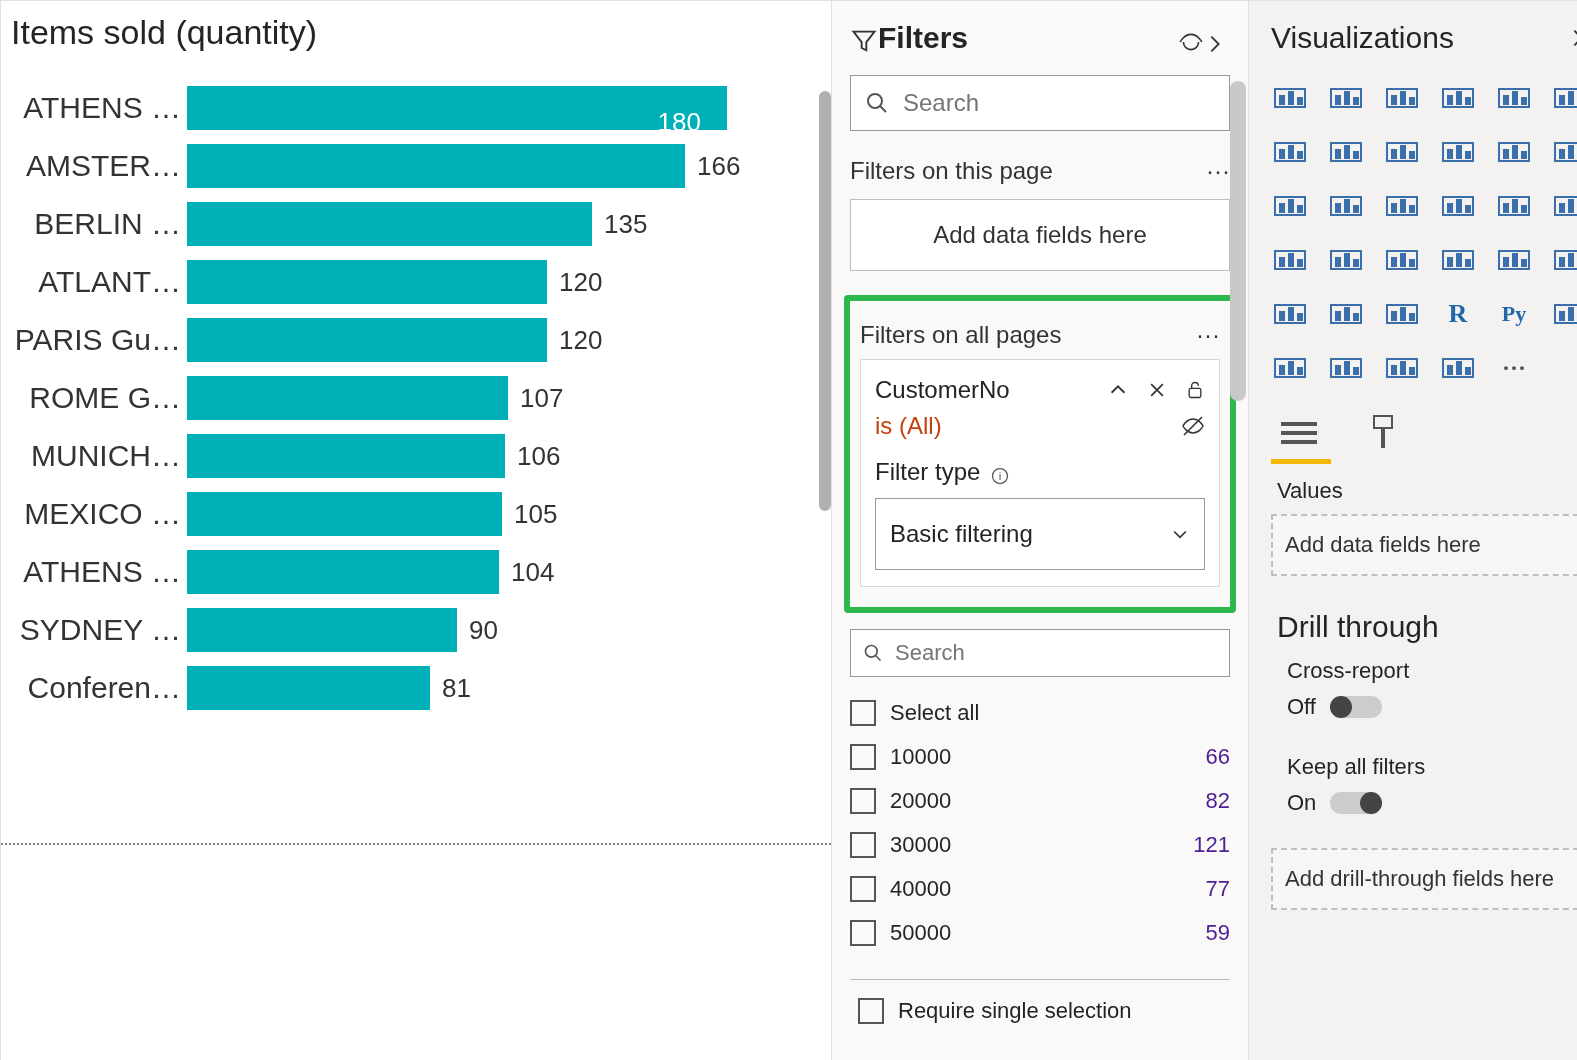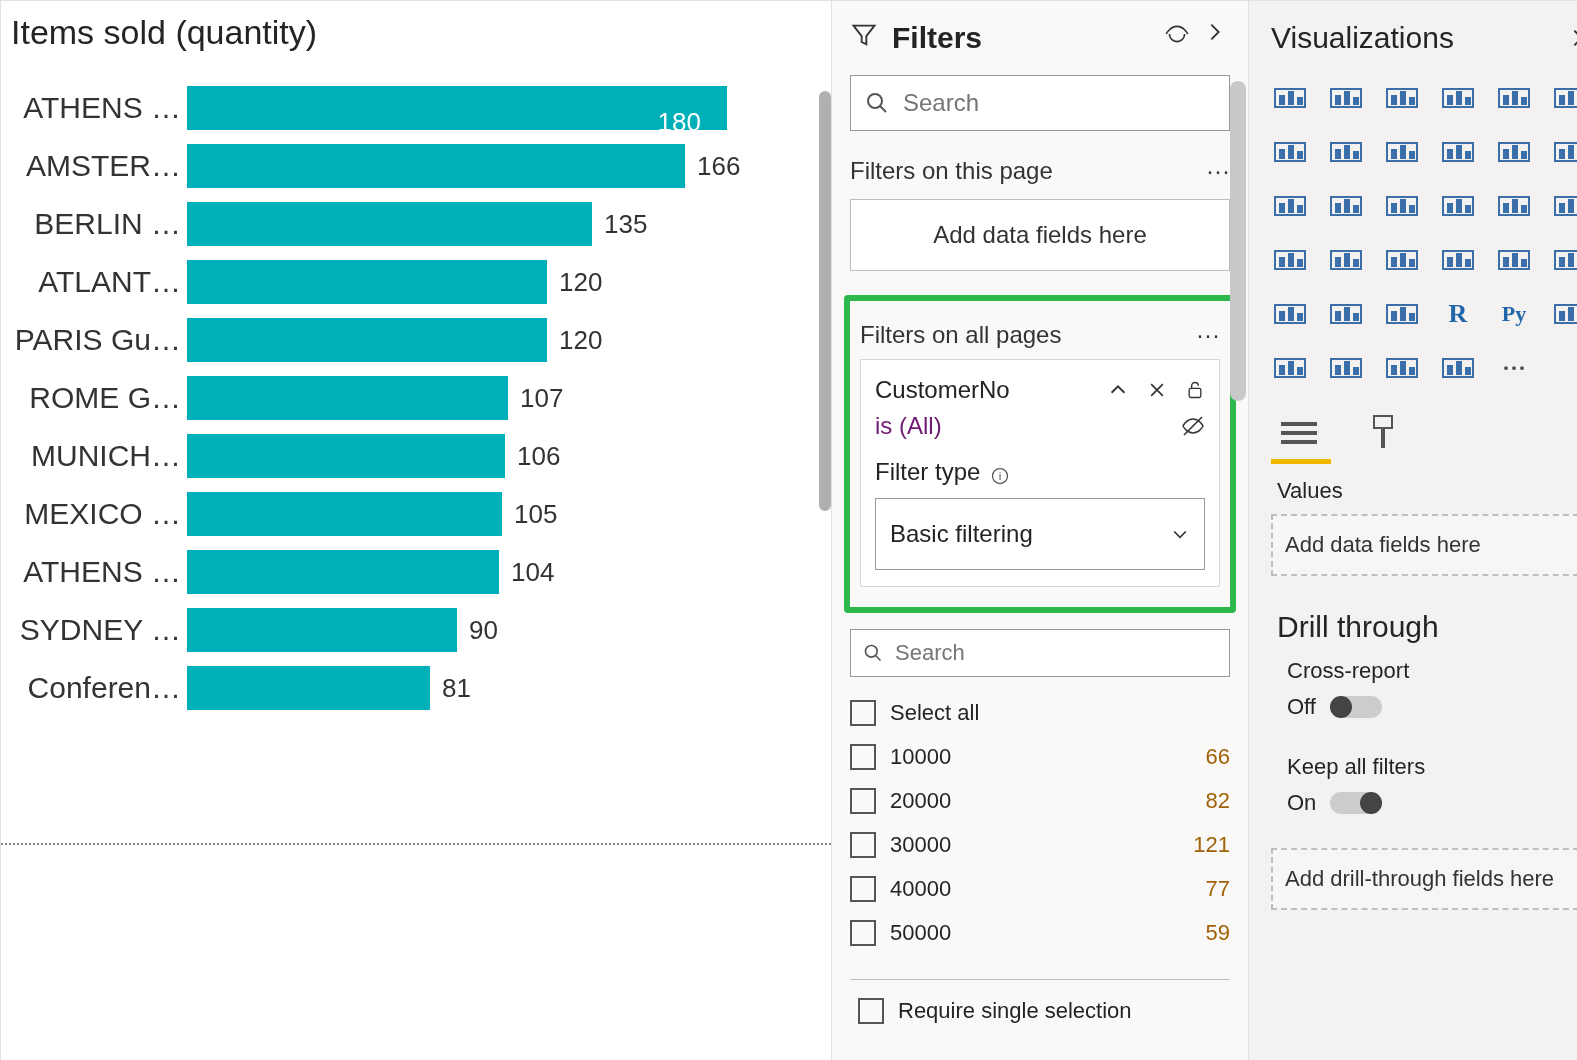--- a/index.html
+++ b/index.html
@@ -12,42 +12,42 @@
   .bar-label{flex:0 0 170px;text-align:right;font-size:30px;color:#333;white-space:nowrap;overflow:hidden;text-overflow:ellipsis;padding-right:6px}
   .bar-track{flex:1;display:flex;align-items:center}
   .bar{height:44px;background:#00b0b9;position:relative}
   .bar-val{font-size:26px;color:#333;margin-left:12px}
   .bar-val.inside{position:absolute;right:12px;top:50%;transform:translateY(-50%);color:#fff;margin:14px}
   .scroll-thumb{position:absolute;top:90px;right:0;width:12px;height:420px;background:#b0b0b0;border-radius:6px}
   .chart-panel::after{content:"";position:absolute;left:0;right:0;top:842px;border-top:2px dotted #888}
   
   .filters-panel{flex:0 0 388px;border-left:1px solid #e1e1e1;border-right:1px solid #e1e1e1;background:#faf9f8;display:flex;flex-direction:column;position:relative}
   .fp-scroll{position:absolute;top:80px;right:2px;width:16px;height:320px;background:#c8c8c8;border-radius:8px}
-  .fp-header{display:flex;align-items:flex-start;padding:20px 22px 20px 18px;gap:14px}
+  .fp-header{display:flex;align-items:flex-end;padding:20px 22px 20px 18px;}
   .fp-header .title{font-size:30px;font-weight:600;flex:1}
   .icon{display:inline-flex;align-items:center;justify-content:center;color:#333}
   .search-box{margin:0 18px;display:flex;align-items:center;border:1px solid #999;background:#fff;height:54px;padding:0 14px;gap:12px}
   .search-box input{border:none;outline:none;flex:1;font-size:24px;background:transparent}
   .fp-section{margin:26px 18px 0 18px}
   .fp-section-hd{display:flex;align-items:center;justify-content:space-between;font-size:24px;color:#333;margin-bottom:14px}
   .fp-drop{border:1px solid #bdbdbd;height:70px;display:flex;align-items:center;justify-content:center;font-size:24px;color:#333;background:#fff}
   .highlight{border:6px solid #2db84d;border-radius:4px;margin:24px 12px 0 12px;padding:0 0 10px 0}
   .highlight .fp-section-hd{margin:20px 10px 6px 10px}
   .filter-card{background:#fff;border:1px solid #d7d7d7;margin:10px;padding:16px 14px}
   .fc-row{display:flex;align-items:center;gap:14px}
   .fc-name{font-size:24px;flex:1}
-  .fc-sub{font-size:24px;color:#701a75}
+  .fc-sub{font-size:24px;color:#c2410c}
   .fc-icons{display:flex;gap:18px}
   .fc-label{font-size:24px;margin:18px 0 12px 0;display:flex;align-items:flex-end;gap:10px}
   .select{border:1px solid #999;height:48px;display:flex;align-items:center;justify-content:space-between;padding:11px 14px;font-size:24px;background:#fff}
   .small-search{border:1px solid #999;margin:16px 18px 0 18px;display:flex;align-items:center;padding:0 12px;height:46px;gap:10px;background:#fff}
   .small-search input{border:none;outline:none;flex:1;font-size:22px;background:transparent}
   .check-list{margin:14px 18px 0 18px}
   .check-item{display:flex;align-items:center;height:44px;font-size:22px;gap:14px}
-  .check-item .cnt{margin-left:auto;font-size:22px;color:#a16207}
+  .check-item .cnt{margin-left:auto;font-size:22px;color:#4c1d95}
   .cb{width:22px;height:22px;border:2px solid #555;flex:0 0 22px}
   .req-row{border-top:1px solid #bbb;margin:24px 18px 0 18px;padding:18px 0 0 8px;display:flex;align-items:center;gap:14px;font-size:22px}
   
   .viz-panel{flex:1;background:#f3f2f1;display:flex;flex-direction:column;padding:0 8px}
   .viz-header{display:flex;align-items:center;padding:20px 14px;gap:12px}
   .viz-header .title{font-size:30px;font-weight:400;flex:1}
   .viz-grid{display:grid;grid-template-columns:repeat(6,46px);grid-auto-rows:46px;gap:8px 10px;padding:0 10px}
   .viz-ico{display:flex;align-items:center;justify-content:center;color:#3a6fab;cursor:pointer}
   .viz-tabs{display:flex;gap:40px;padding:20px 20px 4px 20px}
   .tab{width:44px;height:44px;display:flex;align-items:center;justify-content:center}

